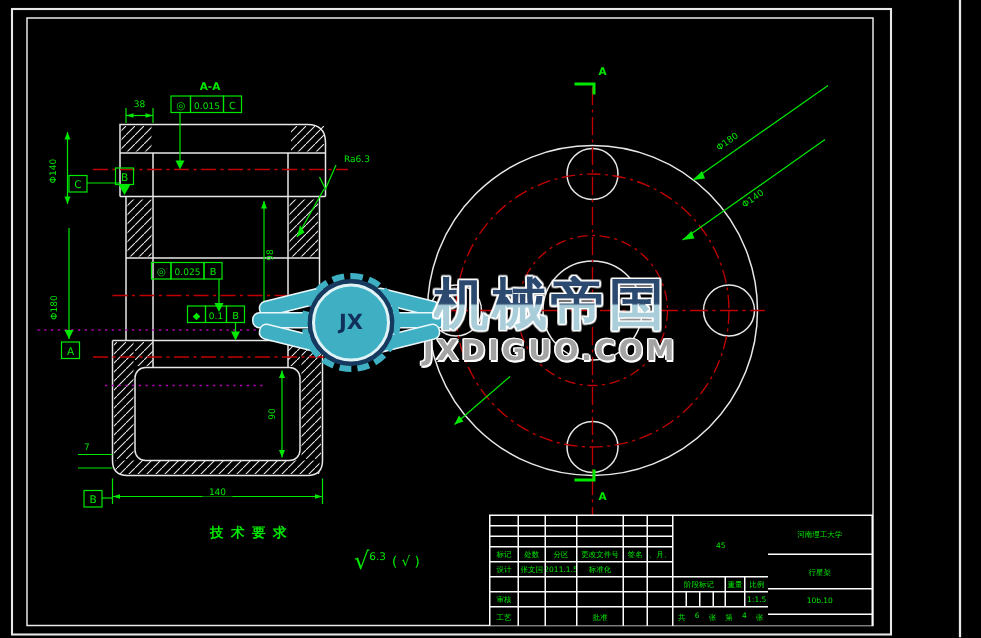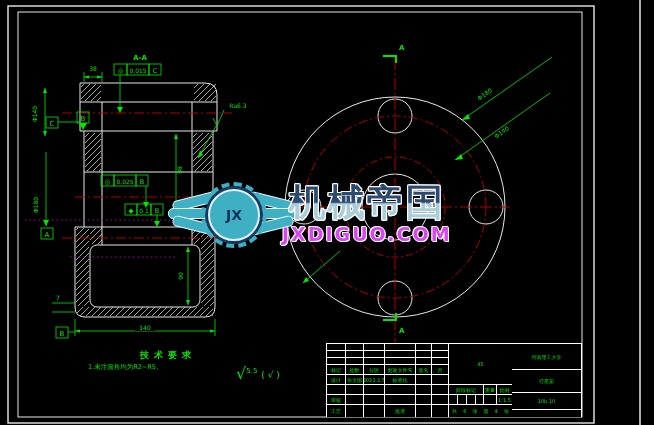--- a/index.html
+++ b/index.html
@@ -25,21 +25,21 @@
         display:flex;align-items:center;justify-content:center;}
   .gear::before{content:"";position:absolute;left:-9px;top:-9px;right:-9px;bottom:-9px;
         border:4px dashed #3fb0c4;border-radius:50%;}
   .gear span{color:#10305a;font-weight:900;font-size:14px;}
   .wm-text{display:flex;flex-direction:column;align-items:center;}
   .wm-brand{font-size:37px;line-height:38px;font-weight:900;letter-spacing:2px;
         background:linear-gradient(180deg,#2c4a70 48%,#a9cdd9 52%);
         -webkit-background-clip:text;background-clip:text;color:transparent;
         text-shadow:0 0 0 rgba(0,0,0,0);
         filter:drop-shadow(1px 0 0 #fff) drop-shadow(-1px 0 0 #fff) drop-shadow(0 1px 0 #fff) drop-shadow(0 -1px 0 #fff);}
-  .wm-domain{font-size:19px;font-weight:900;letter-spacing:2px;color:#d946ef;margin-top:1px;
+  .wm-domain{font-size:19px;font-weight:900;letter-spacing:2px;color:#a3a3a3;margin-top:1px;
         text-shadow:-1px 0 #fff,1px 0 #fff,0 -1px #fff,0 1px #fff,1px 1px #fff,-1px -1px #fff;}
   
   .tblock{left:326px;top:343px;width:256px;height:74px;background:#fff;padding:1px;
           display:flex;box-sizing:border-box;color:#00e800;}
   .tb{display:grid;gap:1px;background:#fff;}
   .tb .c{background:#000;overflow:hidden;display:flex;align-items:center;justify-content:center;
          font-size:5px;white-space:nowrap;}
   .tb-left{width:122px;grid-template-columns:18px 17px 20px 30px 15px 16px;
            grid-template-rows:6px 6px 6px 9px 9px 9px 9px 12px;}
   .tb-mid{width:63px;grid-template-columns:8px 8px 8px 7px 12px 15px;
@@ -255,26 +255,25 @@
       <polygon points="455,160 461,154 463,159" fill="#00e800" stroke="none"></polygon>
       <text x="503" y="134" text-anchor="middle" font-size="6" transform="rotate(-35 503 134)" stroke="none">Φ140</text>
       <line x1="303" y1="283" x2="340" y2="251"></line>
       <polygon points="303,283 309,281 306,277" fill="#00e800" stroke="none"></polygon>
     </g>
   </g>
 </svg>
 
 <div class="abs techreq">
   <div class="tr-title">技术要求</div>
-  <div class="tr-item">1.未注圆角均为R2~R5。</div>
 </div>
 
 <div class="abs roughnote">
   <span class="big">√</span>
-    <span class="sup">5.5</span>
+    <span class="sup">6.3</span>
   <span class="par">( √ )</span>
 </div>
 
 <div class="abs wm">
   <div class="wm-logo">
     <div class="wing" style="left:-8px;top:22px;width:44px;transform:rotate(-14deg)"></div>
     <div class="wing" style="left:-12px;top:34px;width:48px;"></div>
     <div class="wing" style="left:-8px;top:46px;width:44px;transform:rotate(14deg)"></div>
     <div class="wing" style="right:-12px;top:22px;width:44px;transform:rotate(14deg)"></div>
     <div class="wing" style="right:-16px;top:34px;width:48px;"></div>

